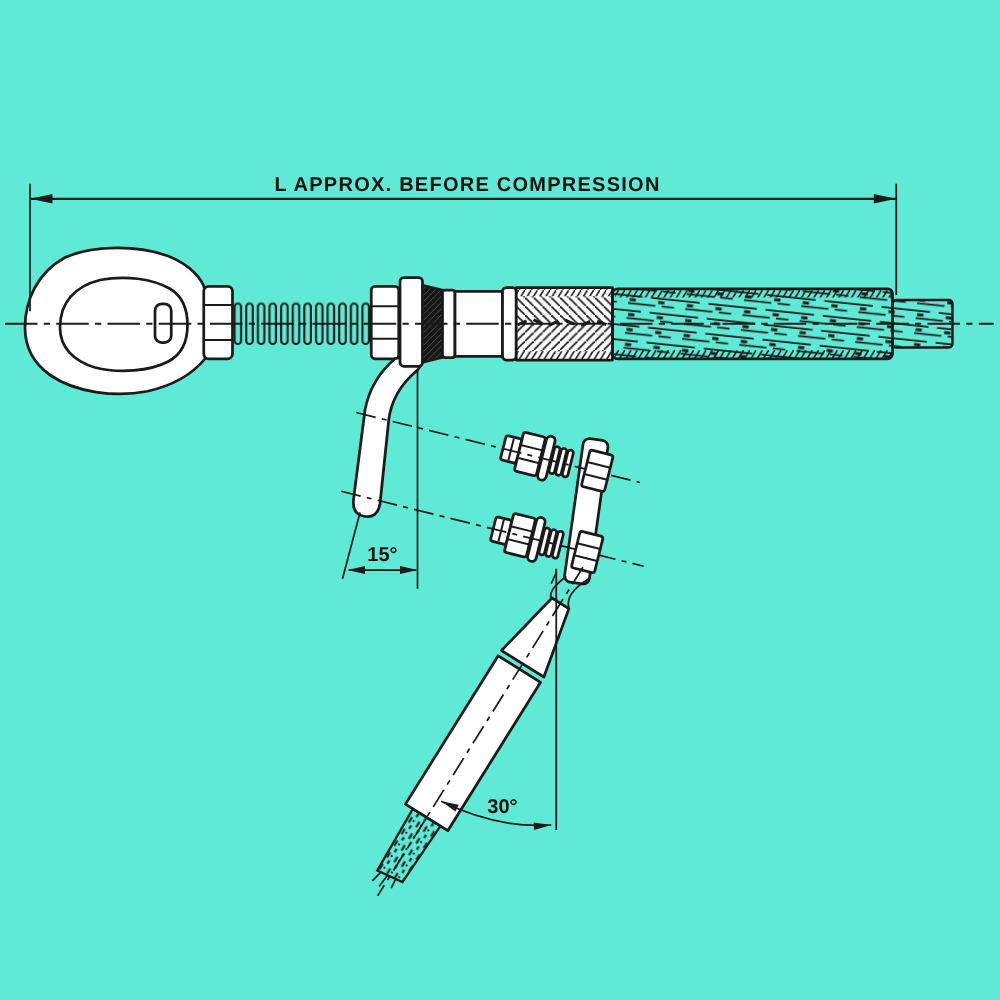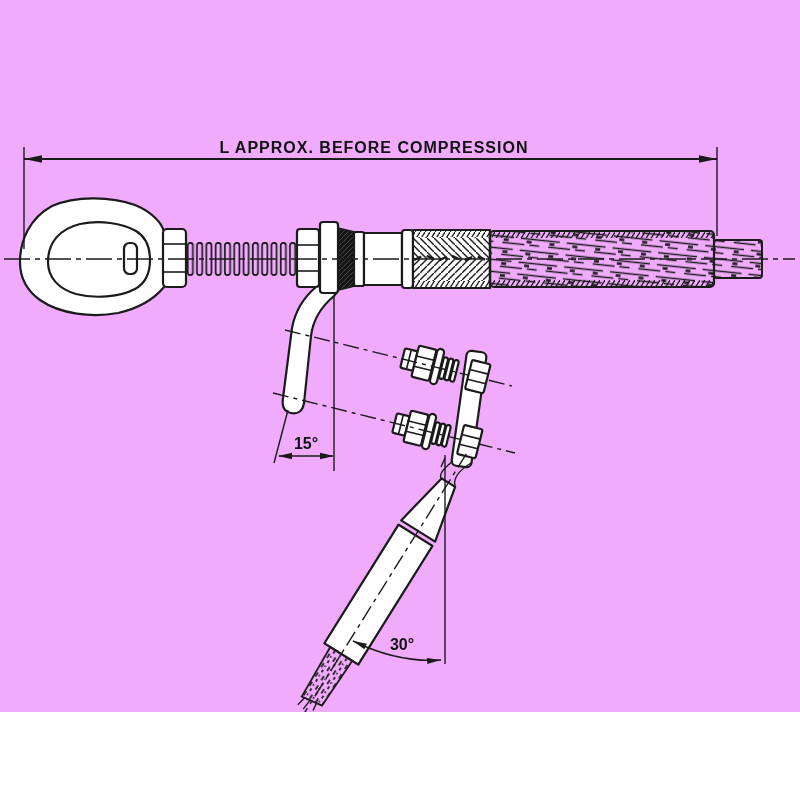--- a/index.html
+++ b/index.html
@@ -1,16 +1,16 @@
 <!DOCTYPE html>
 <html><head>
 <meta charset="utf-8">
 <style>
   html,body{margin:0;padding:0;background:#fff;}
-  #stage{width:800px;height:712px;background:#f0abfc;position:relative;overflow:hidden;text-decoration:underline;}
+  #stage{width:800px;height:800px;background:#5eead4;position:relative;overflow:hidden;text-decoration:underline;}
   svg{display:block;}
   .outline{fill:#ffffff;stroke:#1b1b1b;stroke-width:2.2;stroke-linejoin:round;}
   .thin{fill:none;stroke:#1b1b1b;stroke-width:1.4;}
   .edge{fill:none;stroke:#1b1b1b;stroke-width:2.2;stroke-linejoin:round;}
   .facet{fill:none;stroke:#1b1b1b;stroke-width:1.6;}
   .centerline{fill:none;stroke:#1b1b1b;stroke-width:1.6;stroke-dasharray:26 5 5 5;}
   .leader{fill:none;stroke:#1b1b1b;stroke-width:1.4;stroke-dasharray:16 5 4 5;}
   .dimline{fill:none;stroke:#1b1b1b;stroke-width:1.8;}
   .arrow{fill:#1b1b1b;stroke:none;}
   text{font-family:"Liberation Sans","DejaVu Sans",sans-serif;font-weight:bold;fill:#111;}

